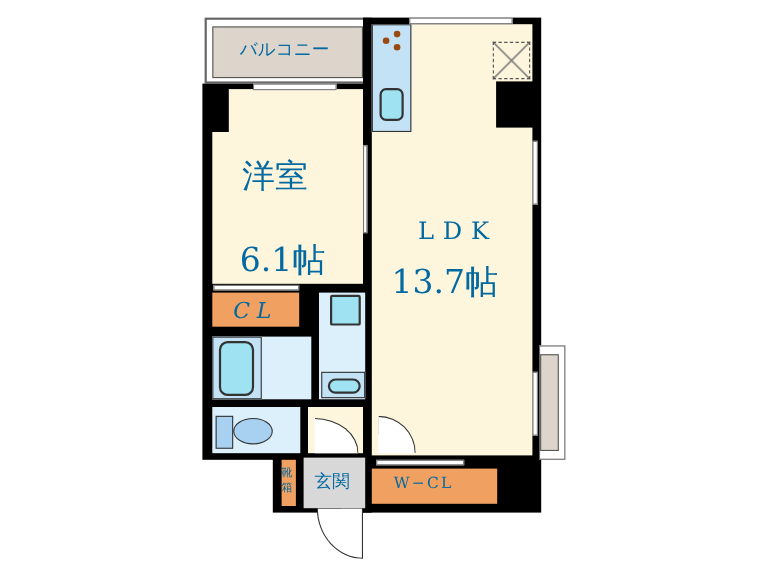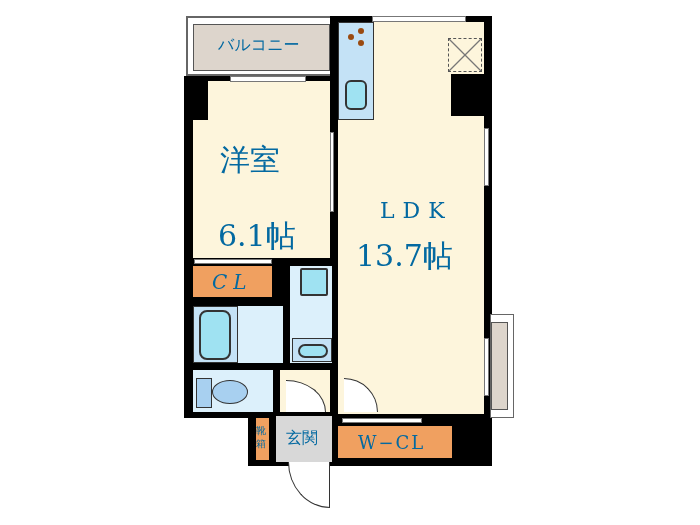--- a/index.html
+++ b/index.html
@@ -74,13 +74,13 @@
 <div class="abs" style="left:344px;top:378px;width:34px;height:34px;border-top:1px solid #333;border-right:1px solid #333;border-top-right-radius:34px;background:#fff;"></div>
 
 <div class="abs orange" style="left:256px;top:418px;width:13px;height:42px;"></div>
 <span class="label" style="left:256px;top:424px;font-size:10px;width:17px;white-space:normal;line-height:13px;font-family:'DejaVu Sans',sans-serif;">靴箱</span>
 <div class="abs" style="left:276px;top:416px;width:56px;height:46px;background:#d8d8d8;"></div>
 <span class="label" style="left:286px;top:428px;font-size:16px;font-family:'DejaVu Sans',sans-serif;">玄関</span>
 <div class="abs" style="left:288px;top:462px;width:42px;height:46px;border-left:1px solid #333;border-bottom:1px solid #333;border-bottom-left-radius:42px 46px;border-right:1px solid #333;background:#fff;"></div>
 
 <div class="abs win" style="left:342px;top:418px;width:80px;height:5px;"></div>
 <div class="abs orange" style="left:338px;top:426px;width:114px;height:32px;"></div>
-<span class="label" style="left:358px;top:432px;font-size:18px;letter-spacing:2px;">W−CL</span>
+<span class="label" style="left:358px;top:432px;font-size:14px;letter-spacing:2px;">W−CL</span>
 
 </body></html>

